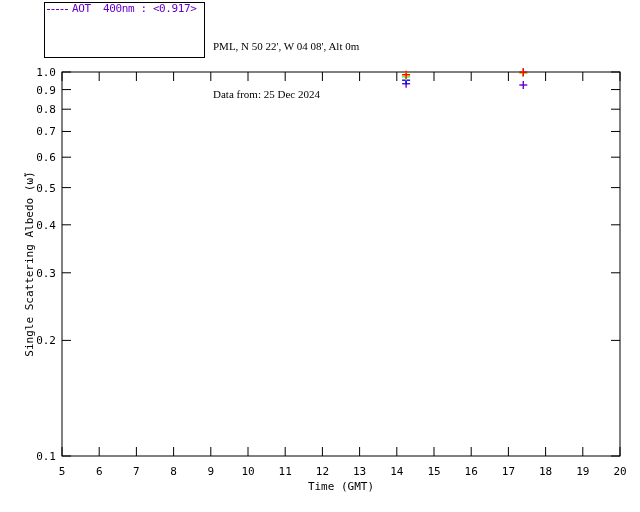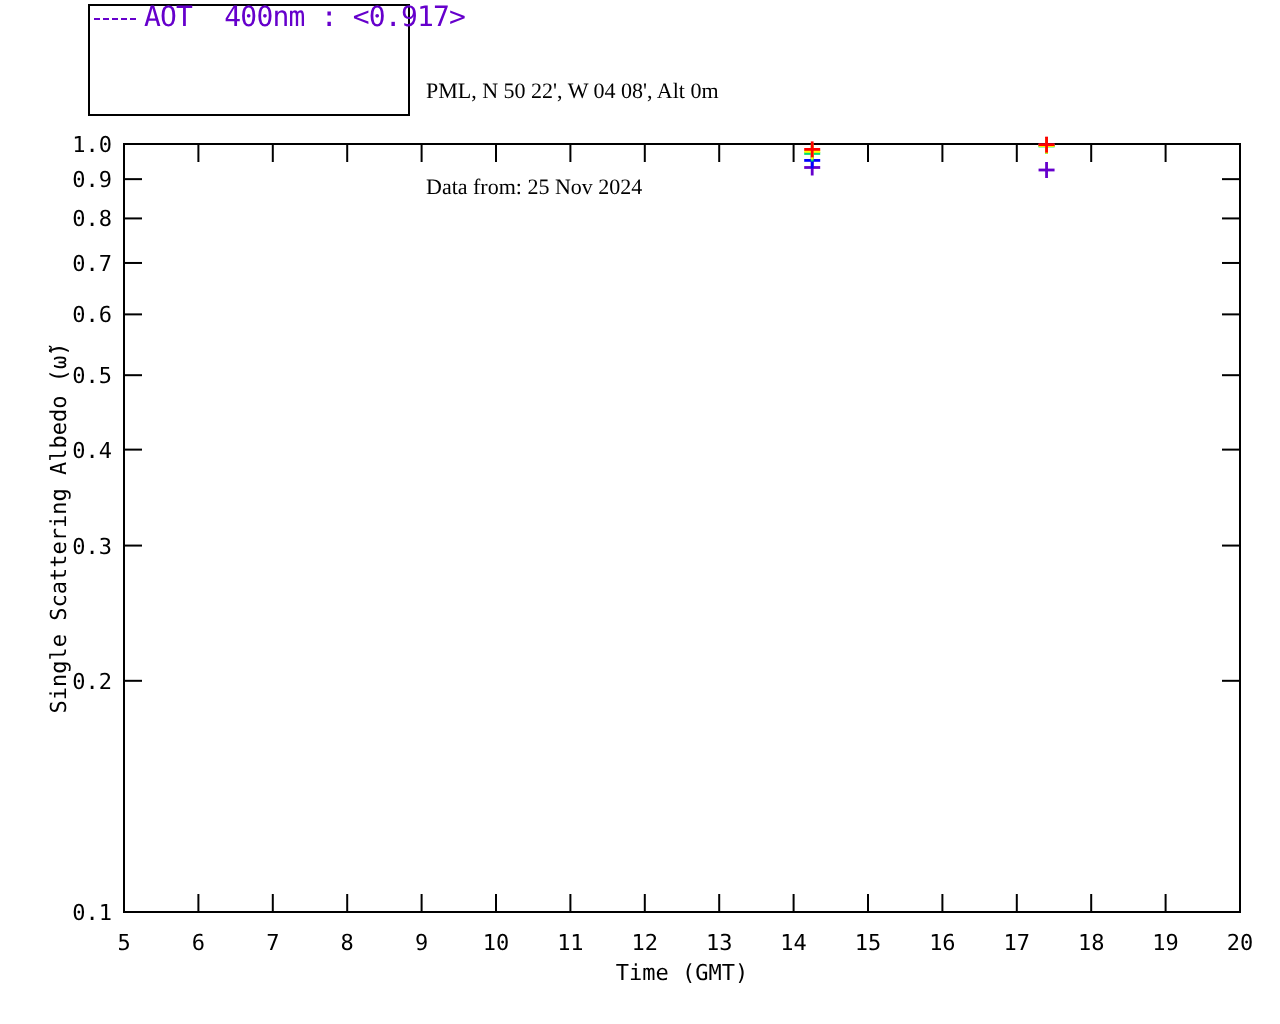--- a/index.html
+++ b/index.html
@@ -37,21 +37,21 @@
   }
   .lswatch {
     display: inline-block;
     width: 21px;
     height: 0;
     border-top: 1px dashed currentColor;
     margin-right: 4px;
     flex: 0 0 auto;
   }
   .ltext {
-    font-size: 14px;
+    font-size: 11px;
     white-space: pre;
     letter-spacing: -0.4px;
   }
   #site-header {
     position: absolute;
     left: 213px;
     top: 6px;
     font-size: 11px;
     line-height: 16px;
     white-space: pre;
@@ -166,15 +166,15 @@
       <line x1="523.28" y1="68.3338721456495" x2="523.28" y2="76.3338721456495" stroke="#ff0000" stroke-width="1.4"></line>
     </svg>
   <div id="legend">
       <div class="lrow">
         <span class="lswatch" style="color: rgb(102, 0, 204);"></span>
         <span class="ltext" style="color: rgb(102, 0, 204);">AOT  400nm : &lt;0.917&gt;</span>
       </div>
     </div>
   <div id="site-header">
     <div>PML, N 50 22', W 04 08', Alt 0m</div>
-    <div>Data from: 25 Nov 2024</div>
+    <div>Data from: 25 Dec 2024</div>
   </div>
 </div>
 
 </body></html>

